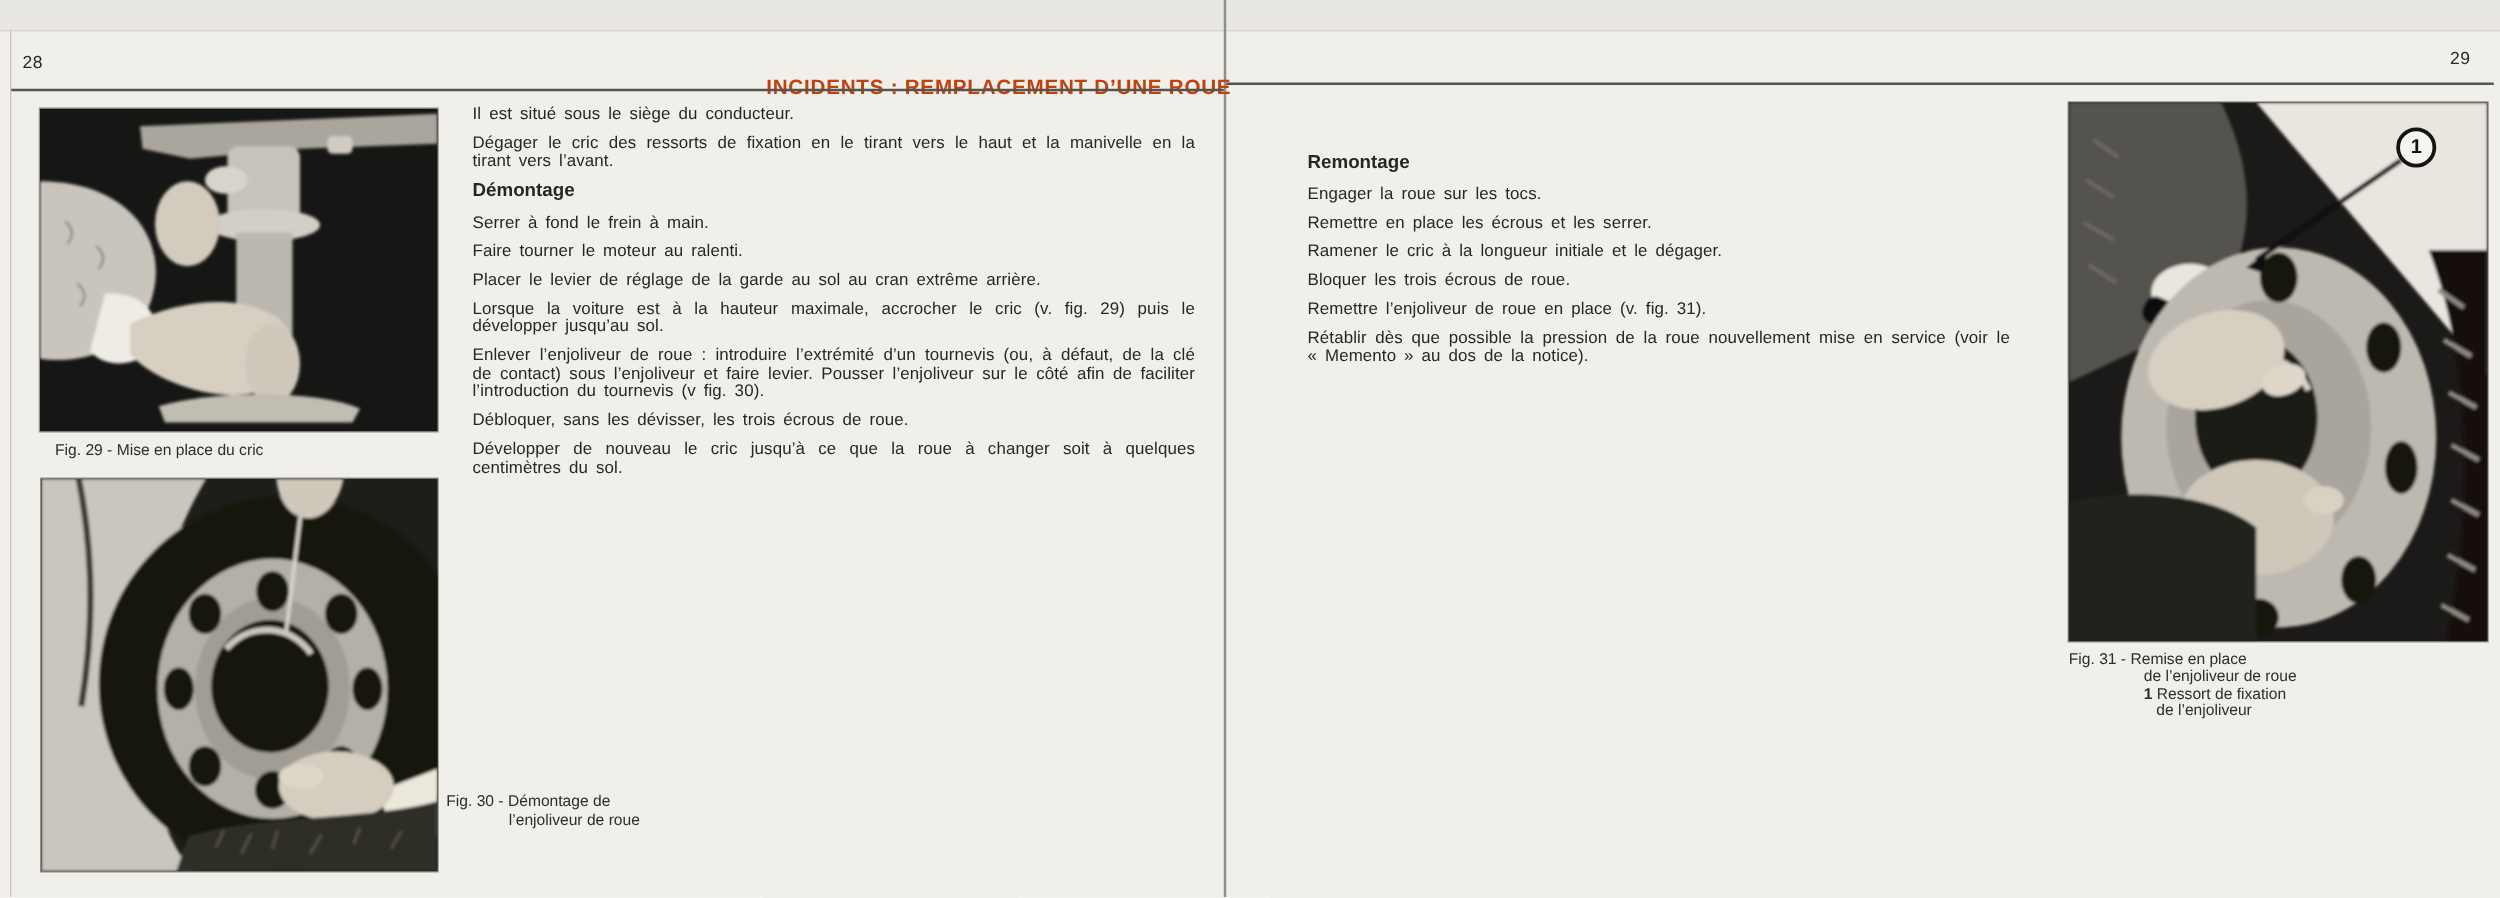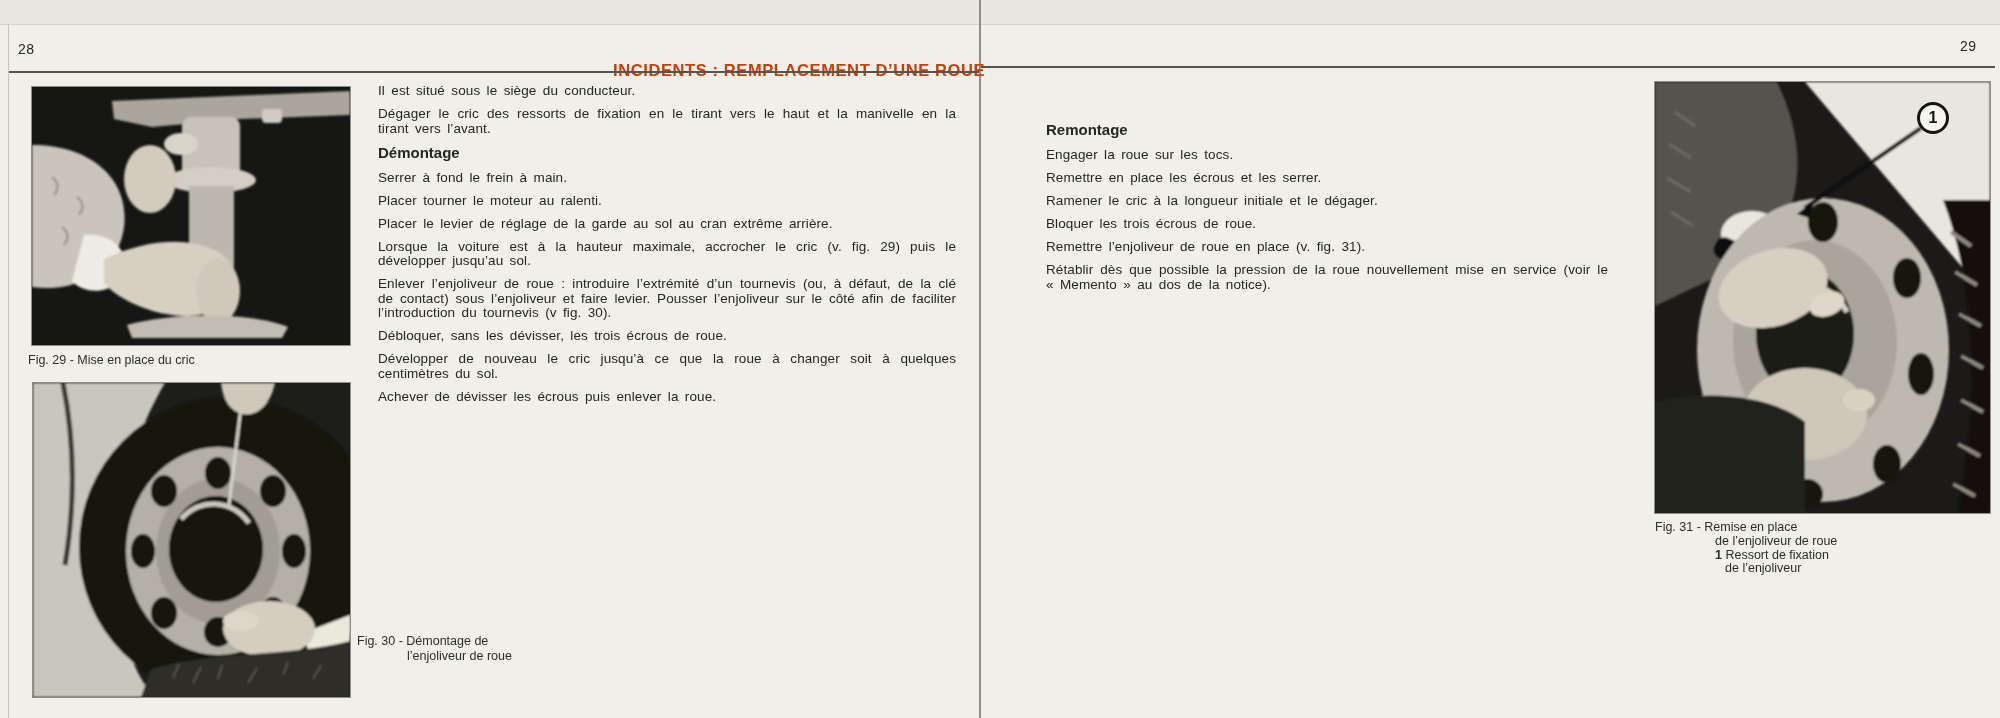--- a/index.html
+++ b/index.html
@@ -30,21 +30,21 @@
   .textcol h3 { font-size:15px; line-height:16px; margin:0 0 10px 0; font-weight:bold; }
   .textcol p  { margin:0 0 8.5px 0; text-align:justify; word-spacing:2.5px;
     letter-spacing:0.1px; }
   .section-gap { margin-top:24px; }
   .photo { position:absolute; background:#161614; outline:1px solid rgba(25,25,22,.45); }
   .photo svg { display:block; width:100%; height:100%; }
   #photo-fig29 { left:32px;   top:87px;  width:318px; height:258px; }
   #photo-fig30 { left:33px;   top:383px; width:317px; height:314px; }
   #photo-fig31 { left:1655px; top:82px;  width:335px; height:431px; }
   .caption { position:absolute; font-size:12.5px; line-height:14.5px; color:#2d2d2b; }
-  #caption-fig29 { left:28px;  top:353px; }
+  #caption-fig29 { left:44px;  top:353px; }
   #caption-fig30 { left:357px; top:634px; }
   #caption-fig31 { left:1655px; top:521px; line-height:13.8px; }
   .cap-indent-50 { padding-left:50px; }
   .cap-indent-60 { padding-left:60px; }
   .cap-indent-70 { padding-left:70px; }
   .cap-ref-num { font-weight:bold; }
   #callout-1 { position:absolute; left:1917px; top:102px; width:32px; height:32px;
     box-sizing:border-box; border:3px solid #141412; border-radius:50%;
     background:#f7f5ef; display:flex; align-items:center; justify-content:center;
     font-size:16px; font-weight:bold; color:#141412; }
@@ -133,27 +133,26 @@
     <div>Fig. 30 - Démontage de</div>
     <div class="cap-indent-50">l’enjoliveur de roue</div>
   </div>
 
   <div class="textcol" id="col-left">
     <p>Il est situé sous le siège du conducteur.</p>
     <p>Dégager le cric des ressorts de fixation en le tirant vers le haut et la manivelle en la tirant vers l’avant.</p>
 
     <h3 class="section-gap">Démontage</h3>
     <p>Serrer à fond le frein à main.</p>
-    <p>Placer tourner le moteur au ralenti.</p>
+    <p>Faire tourner le moteur au ralenti.</p>
     <p>Placer le levier de réglage de la garde au sol au cran extrême arrière.</p>
     <p>Lorsque la voiture est à la hauteur maximale, accrocher le cric (v. fig. 29) puis le développer jusqu’au sol.</p>
     <p>Enlever l’enjoliveur de roue : introduire l’extrémité d’un tournevis (ou, à défaut, de la clé de contact) sous l’enjoliveur et faire levier. Pousser l’enjoliveur sur le côté afin de faciliter l’introduction du tournevis (v fig. 30).</p>
     <p>Débloquer, sans les dévisser, les trois écrous de roue.</p>
     <p>Développer de nouveau le cric jusqu’à ce que la roue à changer soit à quelques centimètres du sol.</p>
-    <p>Achever de dévisser les écrous puis enlever la roue.</p>
   </div>
 
   <div class="textcol" id="col-right">
     <h3>Remontage</h3>
     <p>Engager la roue sur les tocs.</p>
     <p>Remettre en place les écrous et les serrer.</p>
     <p>Ramener le cric à la longueur initiale et le dégager.</p>
     <p>Bloquer les trois écrous de roue.</p>
     <p>Remettre l’enjoliveur de roue en place (v. fig. 31).</p>
     <p>Rétablir dès que possible la pression de la roue nouvellement mise en service (voir le « Memento » au dos de la notice).</p>

